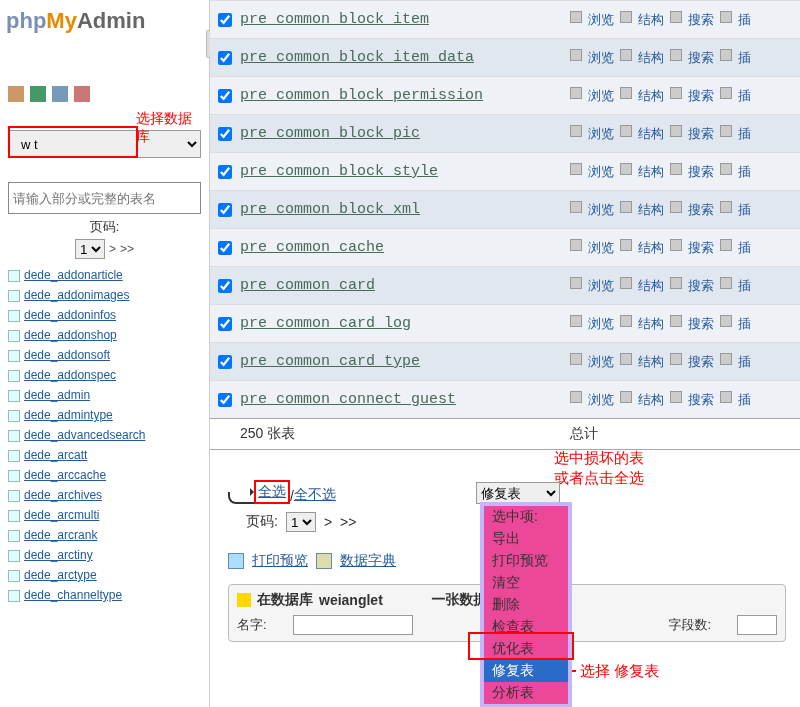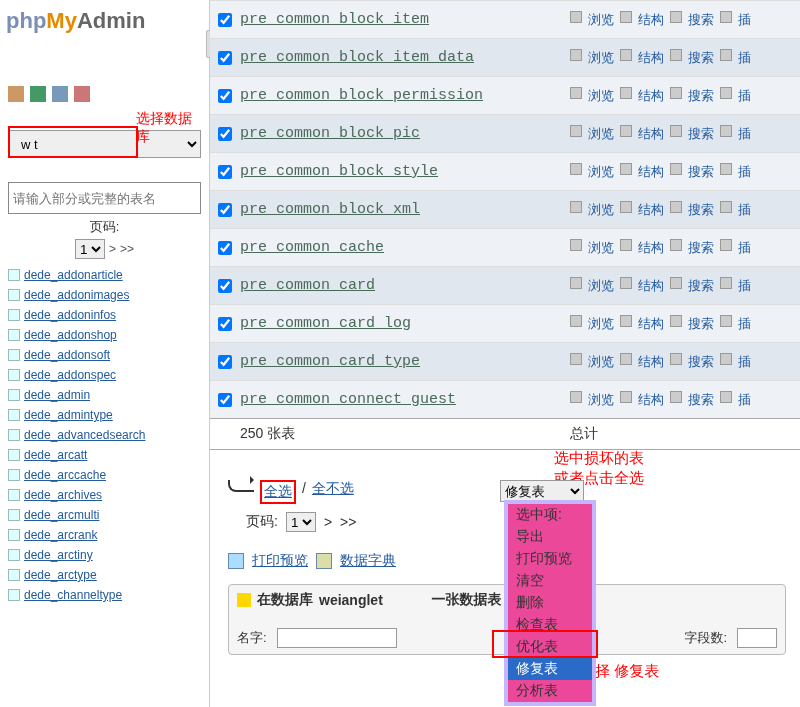--- a/index.html
+++ b/index.html
@@ -16,58 +16,58 @@
 .db-sel select{width:100%;height:28px;border:1px solid #999;font-size:13px;padding:0 8px}
 .redbox1{position:absolute;border:2px solid red;left:0;top:-4px;width:130px;height:32px;pointer-events:none}
 .anno1{position:absolute;color:red;font-size:14px;left:128px;top:-20px}
 .filter{margin:22px 8px 4px}
 .filter input{width:100%;height:32px;border:1px solid #888;font-size:13px;padding:0 4px}
 .pglbl{text-align:center;margin-top:4px;font-size:13px}
 .pager{display:flex;gap:4px;align-items:center;justify-content:center;margin:3px 0}
 .pager select{height:20px;border:1px solid #999}
 .pager span{color:#555}
 .tbl-list{margin-top:6px}
-.tbl-item{display:flex;align-items:center;gap:4px;padding:3px 8px;color:#235a9e;cursor:pointer}
+.tbl-item{display:flex;align-items:flex-end;gap:4px;padding:3px 8px;color:#235a9e;cursor:pointer}
 .tbl-item .tico{width:12px;height:12px;border:1px solid #9bb;background:#dff}
 .tbl-item span{text-decoration:underline}
 .main{flex:1;overflow:hidden;background:#fff;position:relative}
 .grid{width:100%}
 .row{display:flex;align-items:center;height:38px;border-top:1px solid #ddd;background:#eef1f5}
 .row:nth-child(even){background:#e1e7ee}
 .cell-cb{width:30px;display:flex;justify-content:center}
 .cell-cb input{width:14px;height:14px}
 .cell-name{flex:1;font-family:"Courier New",monospace;color:#4a6a5a;font-size:15px;text-decoration:underline}
 .cell-ops{width:230px;display:flex;gap:6px;color:#235a9e;font-size:13px}
 .opicon{width:12px;height:12px;display:inline-block;background:#ccc;border:1px solid #999}
 .sumrow{display:flex;align-items:center;height:32px;background:#fff;border-top:1px solid #aaa;border-bottom:1px solid #aaa;font-weight:normal;font-size:14px}
 .sumrow .c1{width:30px}.sumrow .c2{flex:1}.sumrow .c3{width:230px}
 .anno2{position:absolute;color:red;font-size:15px;left:344px;top:448px;line-height:20px}
 .controls{margin:30px 0 0 18px}
-.selrow{display:flex;align-items:flex-start;gap:6px;font-size:14px}
+.selrow{display:flex;align-items:flex-end;font-size:14px}
 .arrow-up{border-left:2px solid #333;border-bottom:2px solid #333;width:26px;height:12px;border-radius:0 0 0 8px;position:relative}
 .arrow-up::before{content:"";position:absolute;right:-4px;top:-4px;border:4px solid transparent;border-left-color:#333}
 .selrow a{color:#235a9e;text-decoration:underline}
 .redbox2{border:2px solid red;padding:1px 2px}
 .withsel{margin-left:140px;position:relative}
 .withsel select{width:84px;height:22px;border:1px solid #999}
 .dropdown{position:absolute;top:20px;left:4px;border:4px solid #c4b5fd;background:#ec4899;font-size:14px;z-index:5}
 .dropdown div{padding:2px 8px;min-width:84px}
 .dd-hl{background:#2a6ac8;color:#fff}
 .redbox3{position:absolute;border:2px solid red;top:150px;left:-8px;width:106px;height:28px;pointer-events:none;z-index:6}
 .anno3{position:absolute;color:red;font-size:15px;left:370px;top:662px}
 .red-arrow{position:absolute;left:320px;top:670px;width:46px;height:2px;background:red}
 .red-arrow::before{content:"";position:absolute;left:-6px;top:-4px;border:5px solid transparent;border-right-color:red}
 .pager2{display:flex;align-items:center;gap:8px;margin:8px 0 0 18px;font-size:14px}
 .pager2 select{height:20px;border:1px solid #999}
 .print-row{display:flex;align-items:center;gap:8px;margin:20px 0 0 18px;font-size:14px}
 .print-row a{color:#235a9e;text-decoration:underline}
 .pico{width:16px;height:16px;background:#adf;border:1px solid #68a;display:inline-block}
 .newbox{margin:14px 14px 0 18px;border:1px solid #bbb;border-radius:4px;padding:6px 8px;background:#f5f5f5}
 .newbox .hdr{display:flex;align-items:center;gap:6px;font-weight:bold;font-size:14px}
-.newbox .frm{display:flex;align-items:center;gap:10px;margin-top:19px;font-size:13px}
+.newbox .frm{display:flex;align-items:center;gap:26px;margin-top:6px;font-size:13px}
 .newbox input{height:20px;border:1px solid #999;width:120px}
 .star{width:14px;height:14px;background:gold;display:inline-block}
 </style>
 </head>
 <body>
 
 <div class="layout">
   <div class="sidebar">
     <div class="logo">
       <span class="p1">php</span><span class="p2">My</span><span class="p3">Admin</span>

